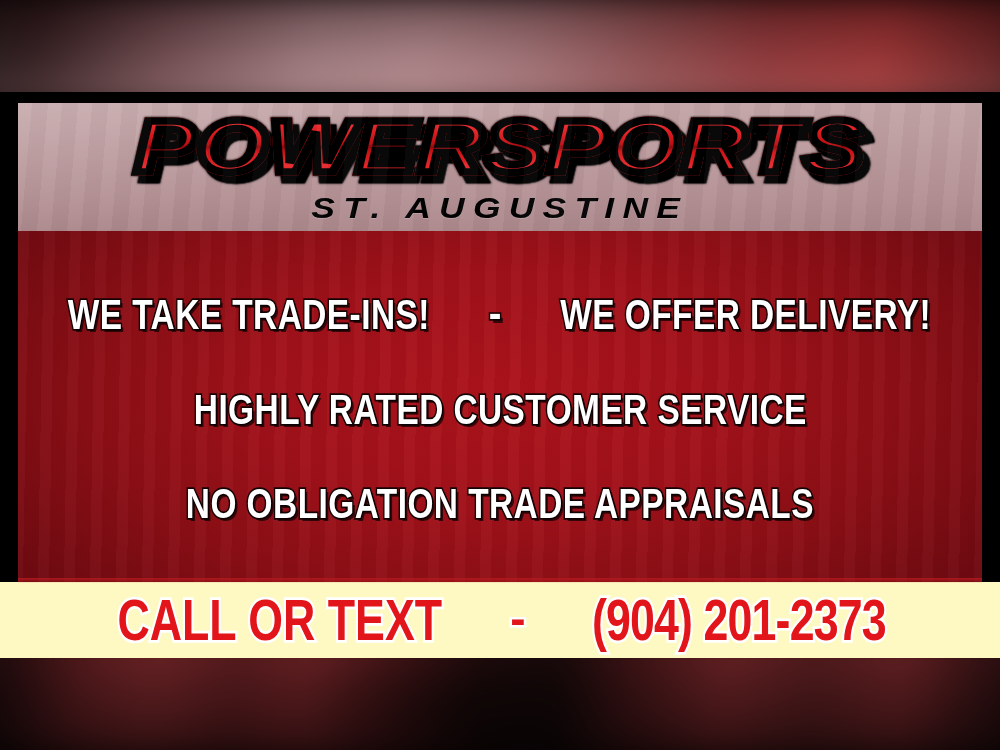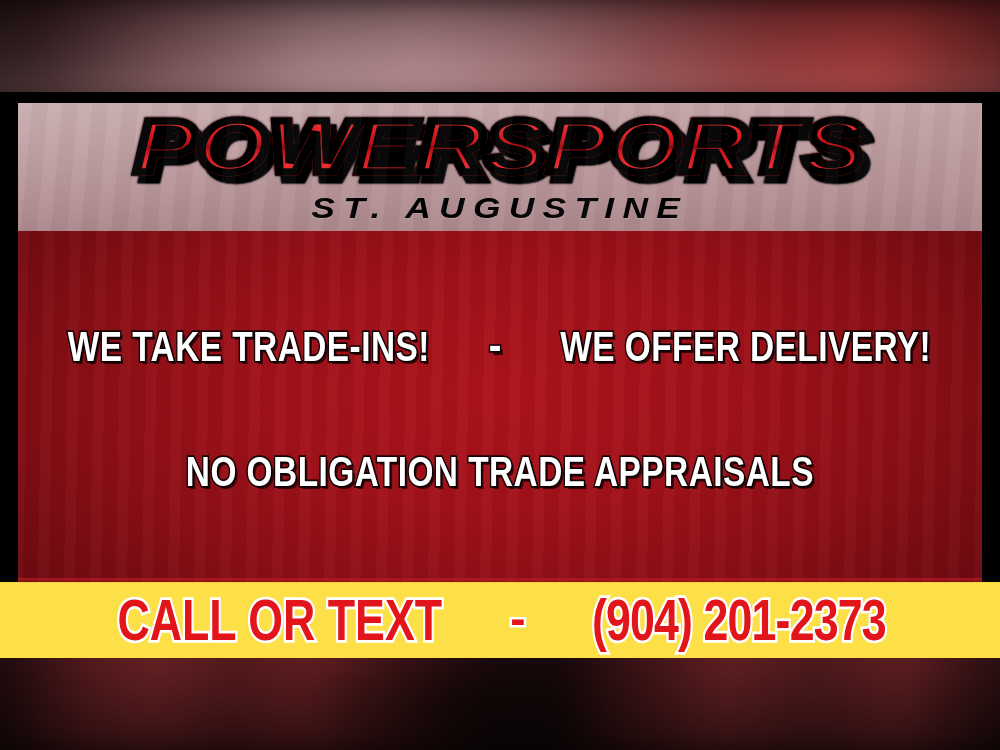--- a/index.html
+++ b/index.html
@@ -245,21 +245,21 @@
     text-shadow:3px 3px 0 rgba(10,2,3,.70);
     padding:0 34px;
     transform:scaleY(1.1);
   }
 
   
   #cta-bar {
     position:absolute;
     left:0; top:490px;
     width:1000px; height:76px;
-    background:#fde047;
+    background:#fef9c3;
     display:flex;
     align-items:center;
     justify-content:center;
     overflow:hidden;
   }
   .cta-text {
     font-family:"Liberation Sans", sans-serif;
     font-weight:bold;
     font-size:52px;
     line-height:1;
@@ -317,20 +317,23 @@
     </div>
 
     <div id="benefits">
 
       <div class="benefit-row">
         <span class="benefit-text">WE TAKE TRADE-INS!</span>
         <span class="benefit-sep">-</span>
         <span class="benefit-text">WE OFFER DELIVERY!</span>
       </div>
 
+      <div class="benefit-row">
+        <span class="benefit-text">HIGHLY RATED CUSTOMER SERVICE</span>
+      </div>
 
       <div class="benefit-row">
         <span class="benefit-text">NO OBLIGATION TRADE APPRAISALS</span>
       </div>
 
 
 
     </div>
 
     <div id="panel-glow"></div>

